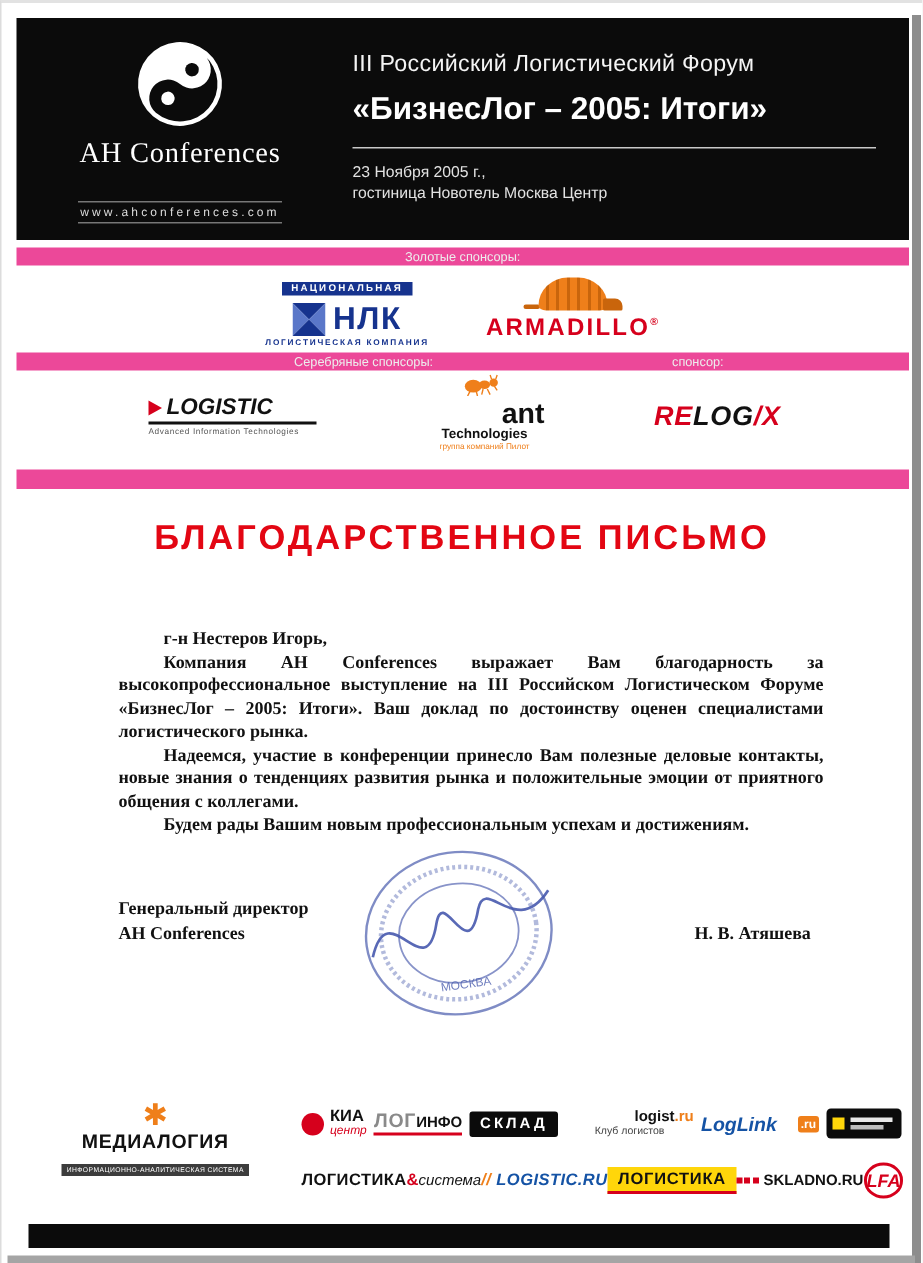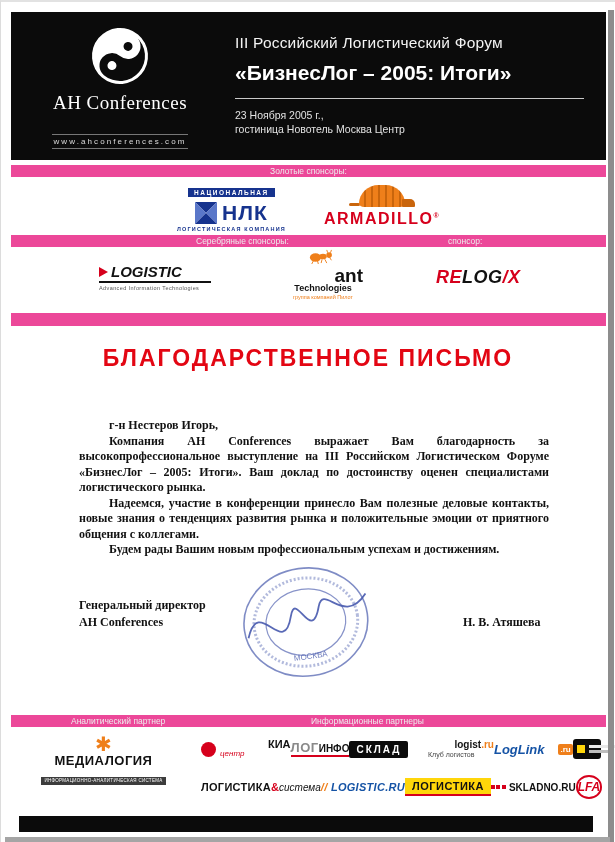--- a/index.html
+++ b/index.html
@@ -78,21 +78,21 @@
   .medialogia{position:absolute;top:733px;left:40px;width:125px;text-align:center;}
   .ml-star{font-size:20px;color:#ef7f1a;line-height:18px;}
   .ml-name{font-size:13px;font-weight:bold;letter-spacing:.5px;}
   .ml-tag{display:inline-block;background:#3c3c3c;color:#fff;font-size:4.5px;letter-spacing:.3px;padding:1.5px 3px;margin-top:2px;}
   .info-logos{position:absolute;top:731px;left:200px;width:400px;}
   .info-row{display:flex;align-items:center;justify-content:space-between;height:32px;}
   .info-row + .info-row{margin-top:6px;}
   .kia{display:flex;align-items:center;gap:4px;}
   .kia-disc{width:15px;height:15px;border-radius:50%;background:#d6001c;}
   .kia-text{line-height:9px;}
-  .kia-name{font-size:11px;font-weight:bold;margin-left:48px;}
+  .kia-name{font-size:11px;font-weight:bold;}
   .kia-sub{font-size:8px;color:#d6001c;font-style:italic;}
   .loginfo{text-align:center;line-height:11px;}
   .li-p1{font-size:13px;font-weight:bold;color:#8a8a8a;letter-spacing:.5px;}
   .li-p2{font-size:10px;font-weight:bold;color:#111;}
   .li-bar{height:2px;background:#d6001c;margin-top:1px;}
   .sklad{background:#0b0b0b;color:#fff;font-size:10px;font-weight:bold;letter-spacing:2px;padding:3px 7px;border-radius:2px;}
   .logist{text-align:center;line-height:10px;}
   .lg-name{font-size:10px;font-weight:bold;margin-left:46px;}
   .lg-tld{color:#ef7f1a;font-weight:bold;font-size:10px;}
   .lg-sub{font-size:7px;color:#444;}
@@ -211,24 +211,20 @@
   </div>
   <svg class="stamp" viewBox="0 0 155 130">
     <ellipse cx="77" cy="64" rx="62" ry="54" fill="none" stroke="#4356aa" stroke-width="1.6" opacity="0.75"></ellipse>
     <ellipse cx="77" cy="64" rx="52" ry="44" fill="none" stroke="#4356aa" stroke-width="3" stroke-dasharray="2 2" opacity="0.45"></ellipse>
     <ellipse cx="77" cy="64" rx="40" ry="33" fill="none" stroke="#4356aa" stroke-width="1.2" opacity="0.7"></ellipse>
     <text x="77" y="101" font-size="8" fill="#4356aa" text-anchor="middle" opacity="0.85">МОСКВА</text>
     <path d="M18,72 C34,30 50,98 63,56 C71,30 80,88 92,50 C100,28 114,74 140,44" fill="none" stroke="#3347a5" stroke-width="1.8" opacity="0.9"></path>
   </svg>
   <div class="sig-name">Н. В. Атяшева</div>
 
-  <div class="band band-partners">
-    <span class="lbl-analytic">Аналитический партнер</span>
-    <span class="lbl-info">Информационные партнеры</span>
-  </div>
 
   <div class="medialogia">
     <div class="ml-star">✱</div>
     <div class="ml-name">МЕДИАЛОГИЯ</div>
     <div class="ml-tag">ИНФОРМАЦИОННО-АНАЛИТИЧЕСКАЯ СИСТЕМА</div>
   </div>
 
   <div class="info-logos">
     <div class="info-row">
       <div class="kia">

